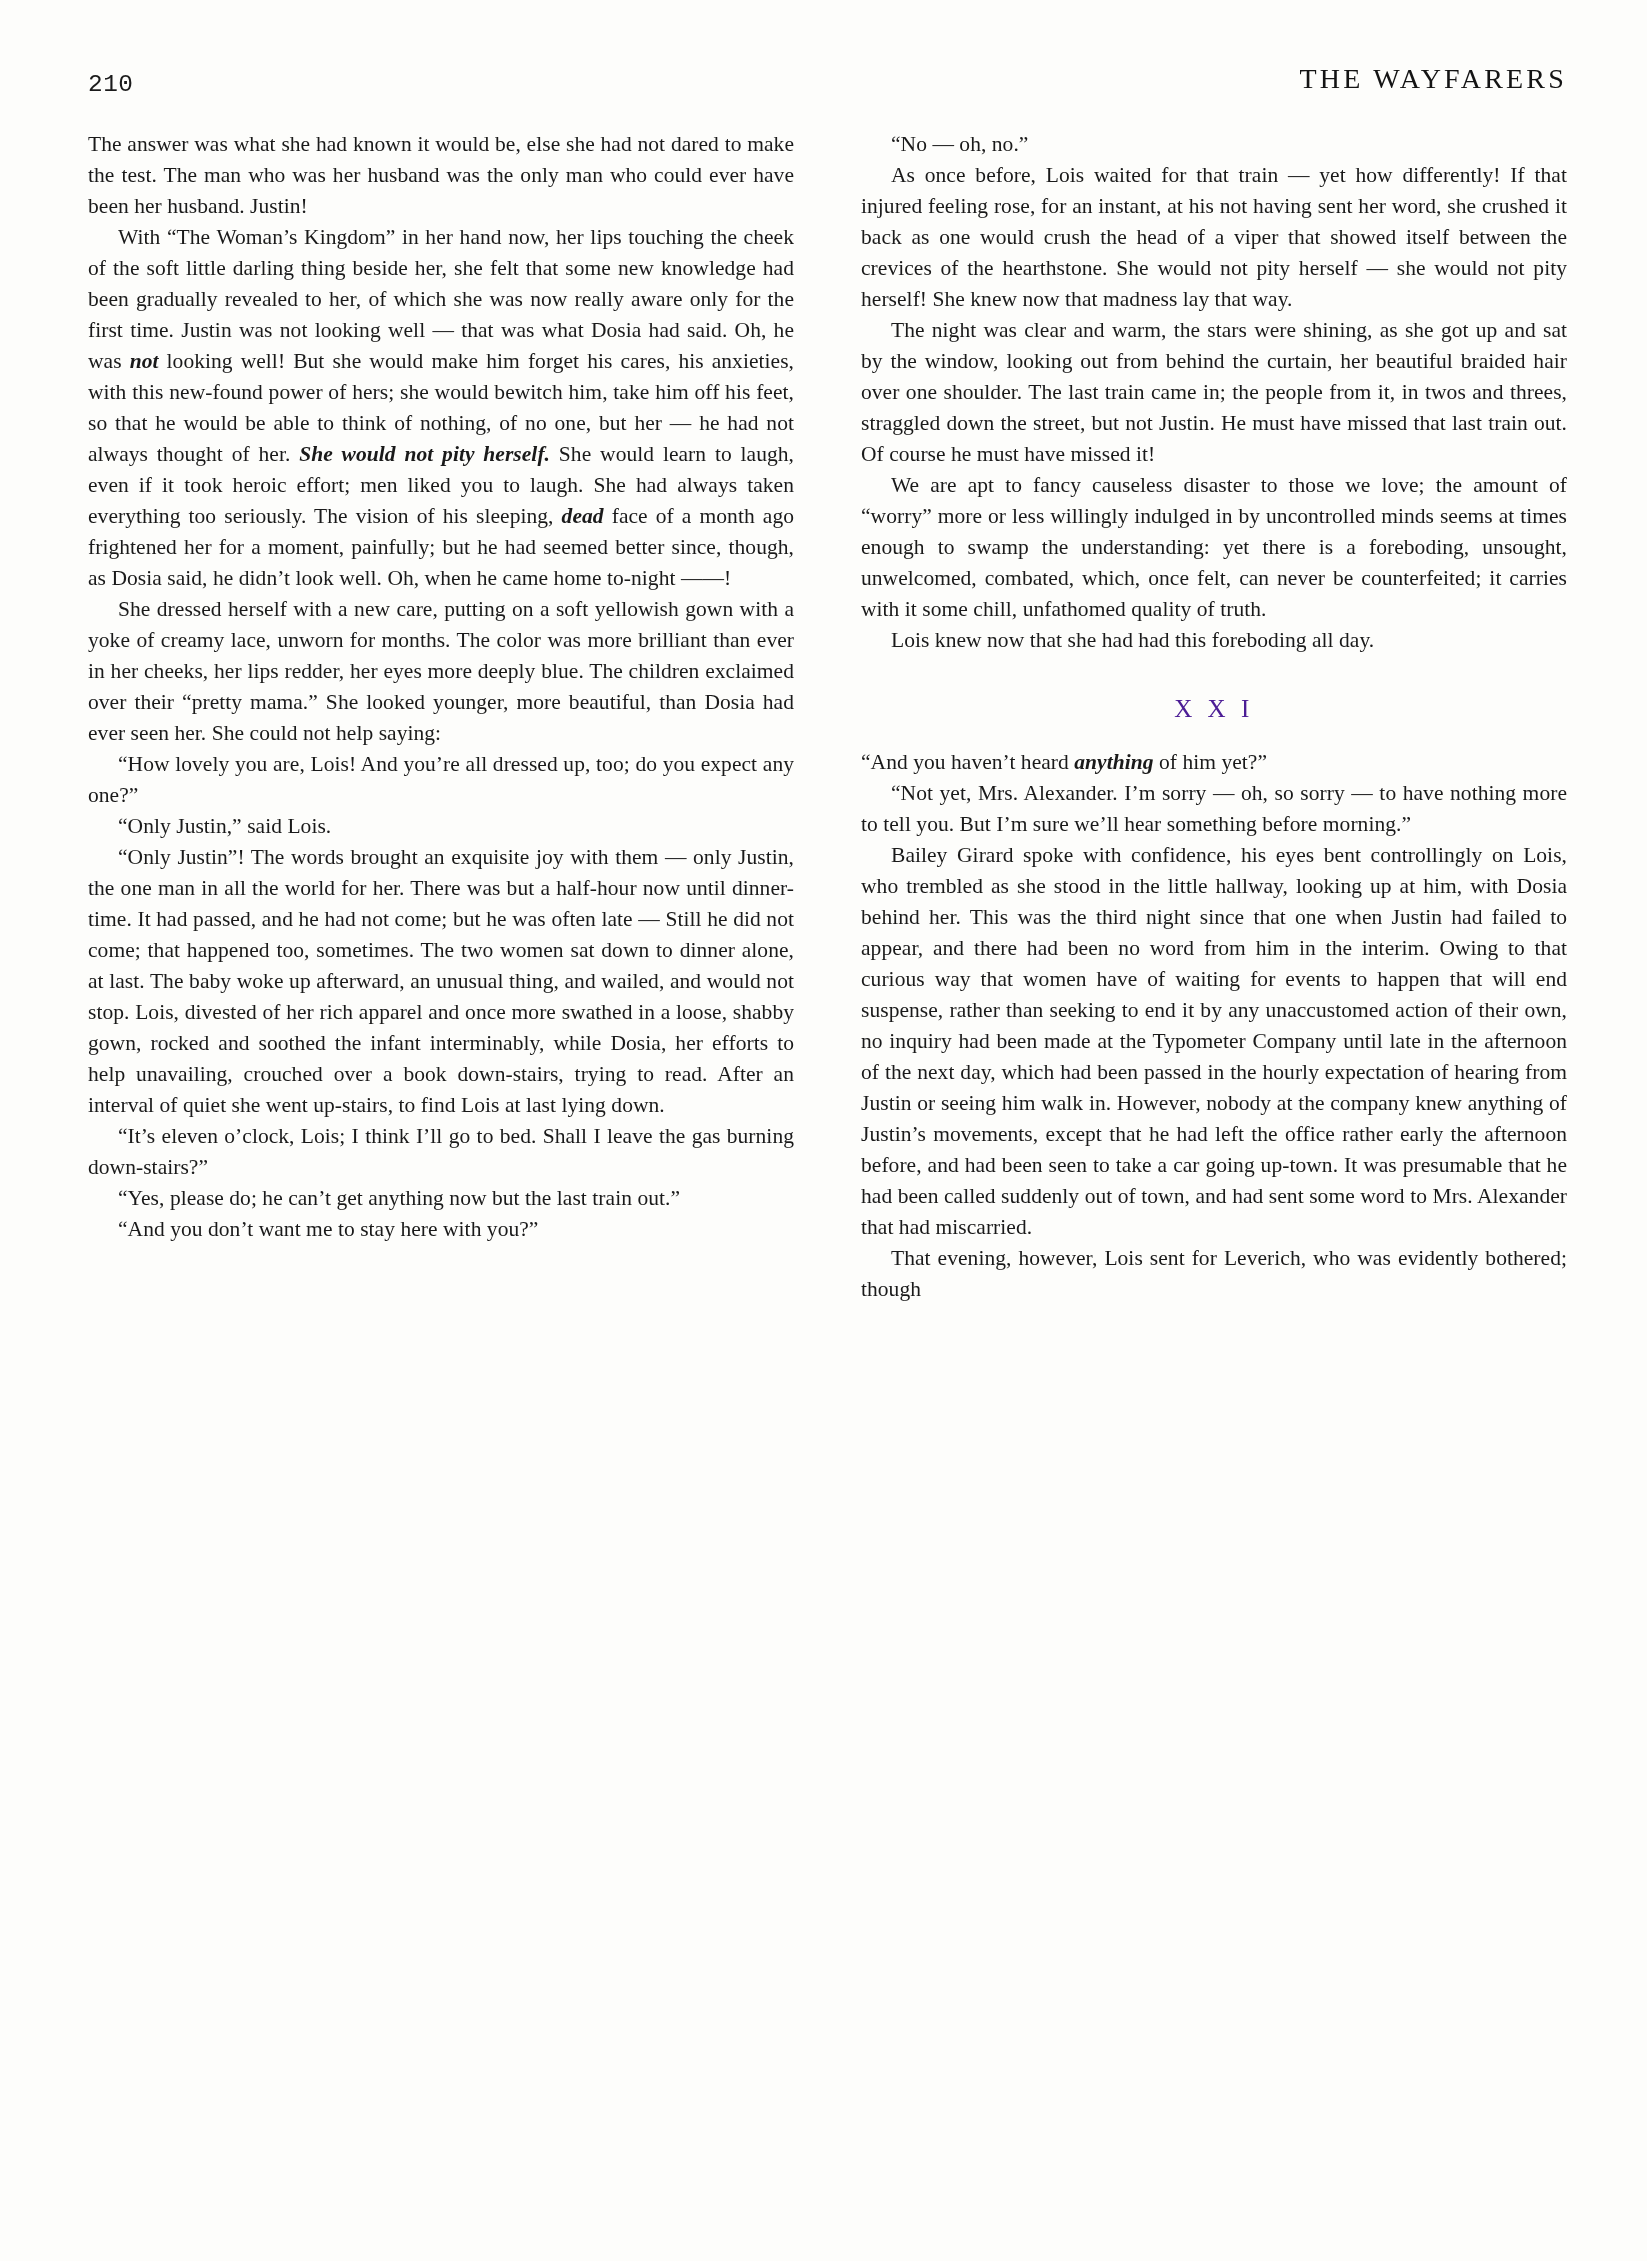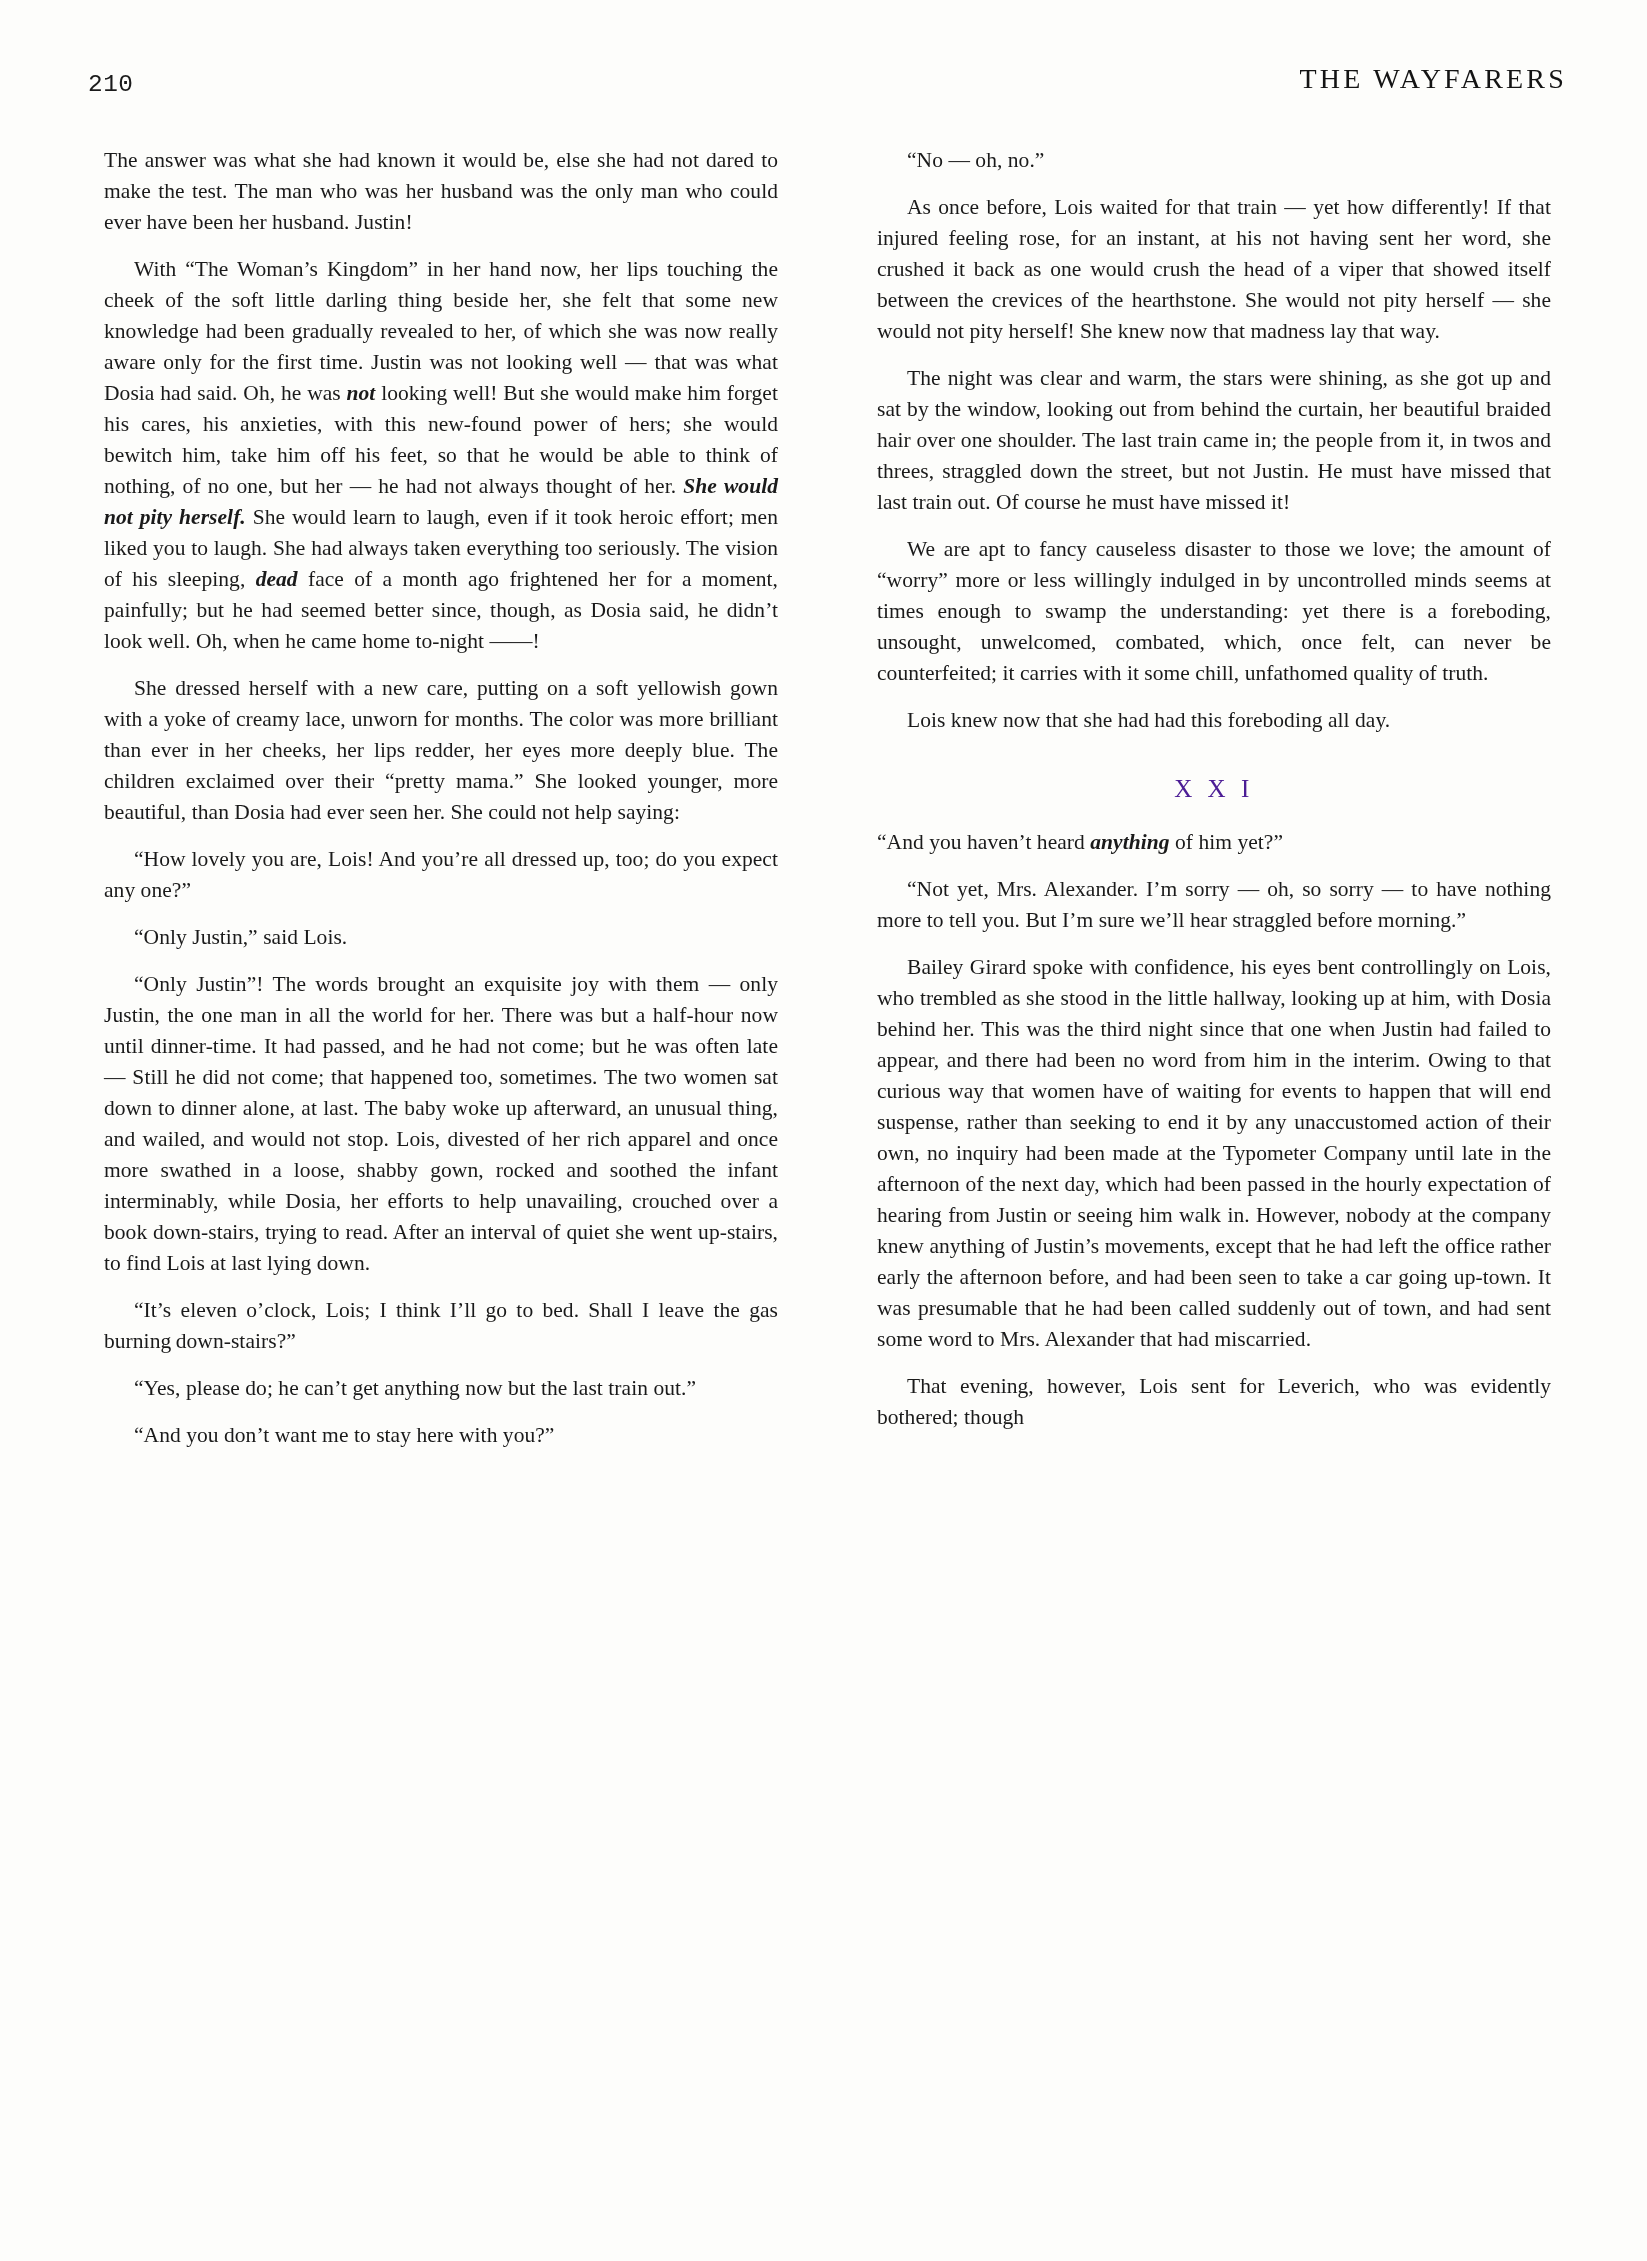--- a/index.html
+++ b/index.html
@@ -51,21 +51,21 @@
   }
   .columns {
     display: flex;
     justify-content: space-between;
     margin-top: 16.3px;
   }
   .column {
     width: 706px;
   }
   p {
-    margin: 16px;
+    margin: 0;
     font-size: 21.5px;
     line-height: 31px;
     text-align: justify;
     text-justify: inter-word;
     hyphens: none;
     letter-spacing: 0.05px;
     color: #1a1a1a;
   }
   p.indent {
     text-indent: 30px;
@@ -111,21 +111,21 @@
       <div class="column">
         <p class="indent">“No — oh, no.”</p>
         <p class="indent">As once before, Lois waited for that train — yet how differently!   If that injured feeling rose, for an instant, at his not having sent her word, she crushed it back as one would crush the head of a viper that showed itself between the crevices of the hearthstone.   She would not pity herself — she would not pity herself!  She knew now that madness lay that way.</p>
         <p class="indent">The night was clear and warm, the stars were shining, as she got up and sat by the window, looking out from behind the curtain, her beautiful braided hair over one shoulder.   The last train came in; the people from it, in twos and threes, straggled down the street, but not Justin.   He must have missed that last train out.   Of course he must have missed it!</p>
         <p class="indent">We are apt to fancy causeless disaster to those we love; the amount of “worry” more or less willingly indulged in by uncontrolled minds seems at times enough to swamp the understanding: yet there is a foreboding, unsought, unwelcomed, combated, which, once felt, can never be counterfeited; it carries with it some chill, unfathomed quality of truth.</p>
         <p class="indent">Lois knew now that she had had this foreboding all day.</p>
 
         <div class="chapter-num">X X I</div>
 
         <p class="noindent">“And you haven’t heard <i>anything</i> of him yet?”</p>
-        <p class="indent">“Not yet, Mrs. Alexander.   I’m sorry — oh, so sorry — to have nothing more to tell you. But I’m sure we’ll hear straggled before morning.”</p>
+        <p class="indent">“Not yet, Mrs. Alexander.   I’m sorry — oh, so sorry — to have nothing more to tell you. But I’m sure we’ll hear something before morning.”</p>
         <p class="indent">Bailey Girard spoke with confidence, his eyes bent controllingly on Lois, who trembled as she stood in the little hallway, looking up at him, with Dosia behind her.   This was the third night since that one when Justin had failed to appear, and there had been no word from him in the interim.   Owing to that curious way that women have of waiting for events to happen that will end suspense, rather than seeking to end it by any unaccustomed action of their own, no inquiry had been made at the Typometer Company until late in the afternoon of the next day, which had been passed in the hourly expectation of hearing from Justin or seeing him walk in.   However, nobody at the company knew anything of Justin’s movements, except that he had left the office rather early the afternoon before, and had been seen to take a car going up-town.   It was presumable that he had been called suddenly out of town, and had sent some word to Mrs. Alexander that had miscarried.</p>
         <p class="indent">That evening, however, Lois sent for Leverich, who was evidently bothered; though</p>
       </div>
 
     </div>
   </div>
 </div>
 
 
 </body></html>

